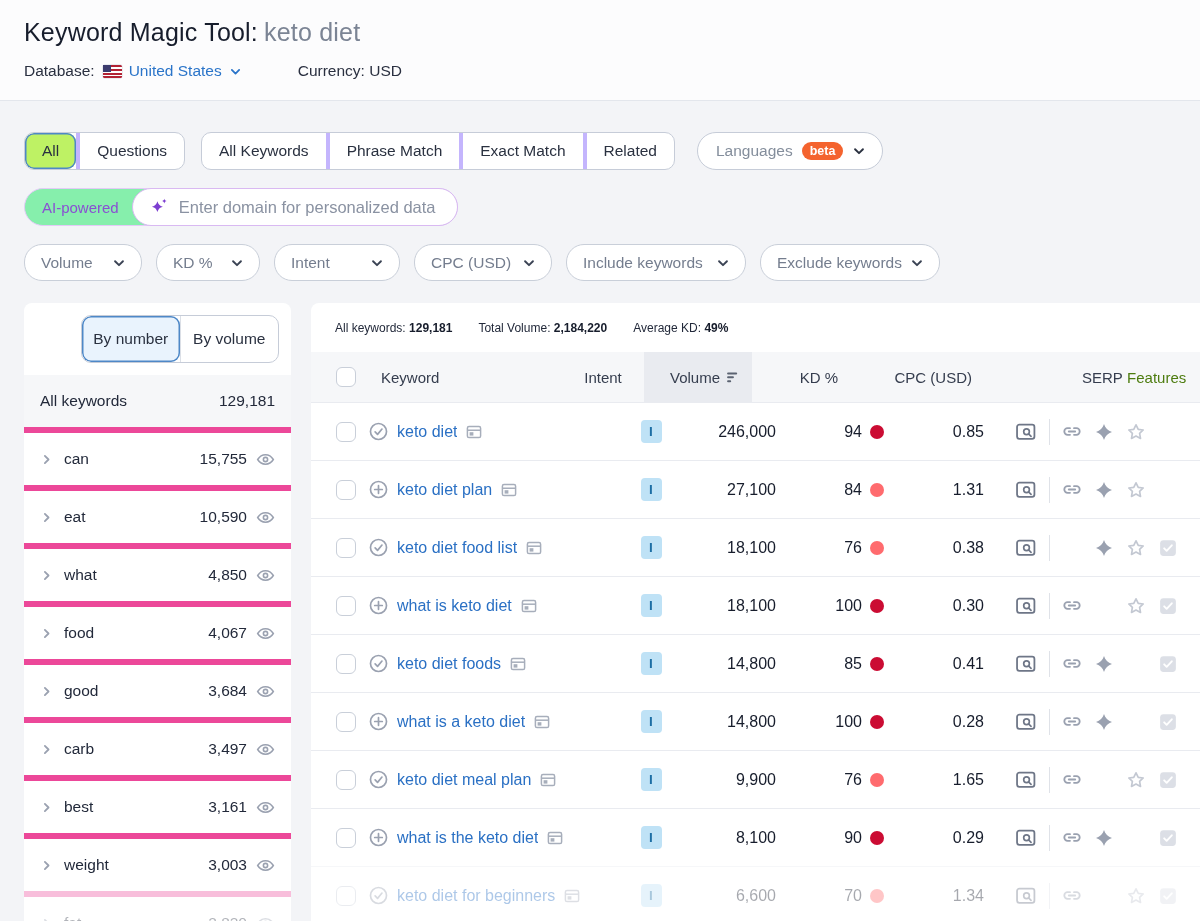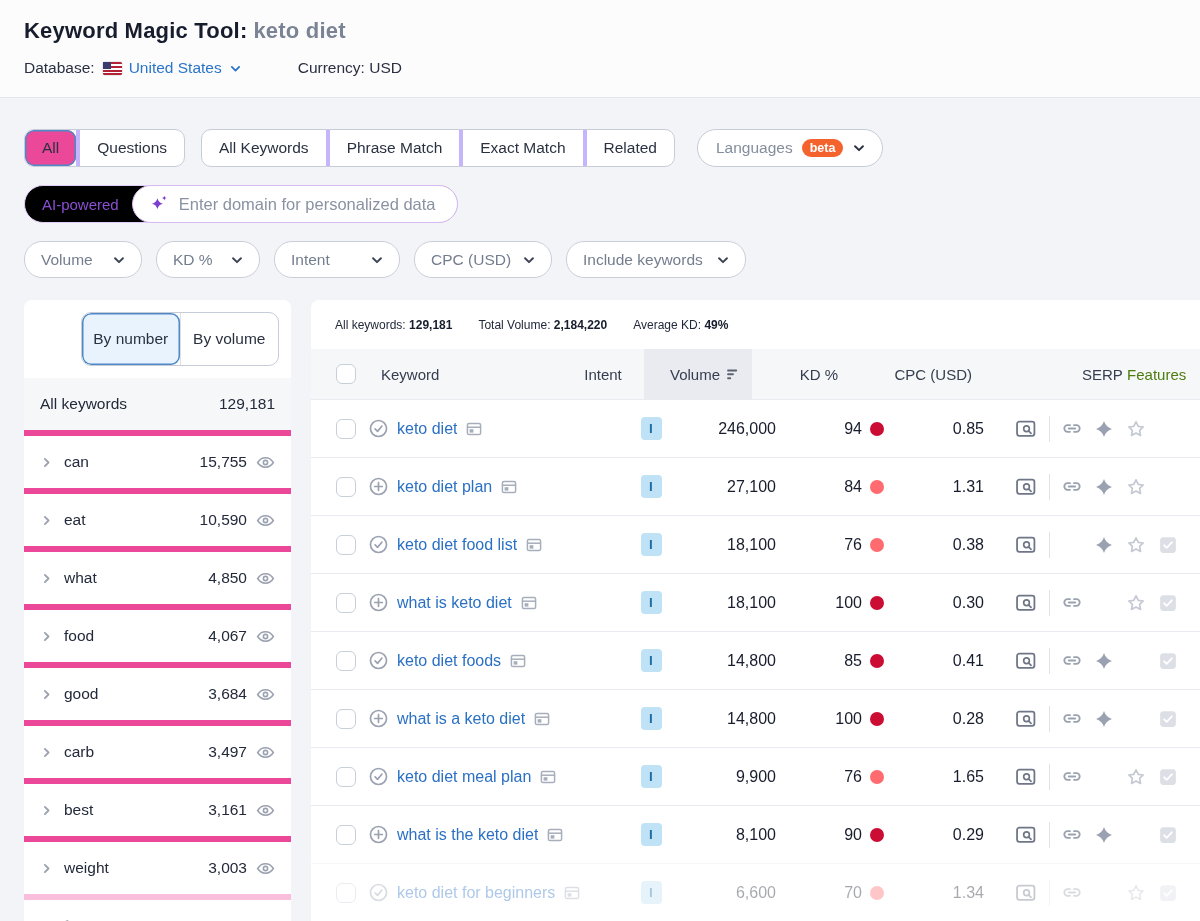--- a/index.html
+++ b/index.html
@@ -3,58 +3,58 @@
 <meta charset="utf-8">
 <style>
   * { box-sizing: border-box; margin: 0; padding: 0; }
   html,body { width:1200px; height:921px; overflow:hidden; }
   body {
     font-family: "Liberation Sans", "DejaVu Sans", sans-serif;
     background:#f3f4f7; color:#22293a;
   }
   
   .topbar { background:#fcfcfd; padding:18px 24px 20px; border-bottom:1px solid #e3e6ec; }
-  .page-title { font-size:22px; font-weight:bold; letter-spacing:.2px; color:#171d2c; }
+  .page-title { font-size:25px; font-weight:normal; letter-spacing:.2px; color:#171d2c; }
   .page-title .query { color:#7b8494; margin-left:6px; }
   .meta-row { display:flex; align-items:center; margin-top:15px; font-size:15.5px; color:#2a3040; }
   .db-link { display:inline-flex; align-items:center; gap:7px; margin-left:8px; color:#2a74c9; cursor:pointer; }
   .flag { width:19px; height:13px; border-radius:1.5px; position:relative; flex:0 0 auto;
           background:repeating-linear-gradient(#b22234 0 1.9px,#ffffff 1.9px 3.8px); box-shadow:0 0 0 .5px #d6dae2; }
   .flag::after { content:''; position:absolute; left:0; top:0; width:8.5px; height:7px; background:#3c3b6e; }
   .chev { display:inline-flex; }
   .currency { margin-left:56px; }
 
   
   .tabs-row { display:flex; align-items:center; gap:16px; margin:31px 24px 0; }
   .seg-group { display:inline-flex; background:#fff; border:1px solid #c6ccd8; border-radius:10px; height:38px; overflow:hidden; }
   .seg { display:flex; align-items:center; padding:0 17px; font-size:15.5px; color:#2a3140; cursor:pointer; border-left:4px solid #c4b5fd; white-space:nowrap; }
   .seg:first-child { border-left:none; }
-  .seg.selected { background:#ec4899; box-shadow:inset 0 0 0 1.5px #4e88c7; border-radius:9px; }
+  .seg.selected { background:#bef264; box-shadow:inset 0 0 0 1.5px #4e88c7; border-radius:9px; }
   .lang-btn { display:inline-flex; align-items:center; gap:9px; height:38px; background:#fff; border:1px solid #c6ccd8; border-radius:19px; padding:0 16px 0 18px; font-size:15.5px; color:#848e9c; cursor:pointer; margin-left:6px; }
   .beta-badge { background:#f4632e; color:#fff; font-size:12.5px; font-weight:bold; border-radius:10px; padding:2.5px 8px; line-height:1; }
 
   .ai-row { margin:18px 24px 0; }
-  .ai-pill { display:inline-flex; align-items:center; background:#000000; border:1px solid #e3cbf7; border-radius:20px; height:38px; }
+  .ai-pill { display:inline-flex; align-items:center; background:#86efac; border:1px solid #e3cbf7; border-radius:20px; height:38px; }
   .ai-label { padding:0 14px 0 17px; font-size:15px; color:#8a4fd3; }
   .ai-input-wrap { display:flex; align-items:center; gap:9px; background:#fff; border:1px solid #d9b9f2; border-radius:19px; height:38px; margin:-1px; padding:0 16px; width:326px; }
   .ai-input { border:none; outline:none; font-size:16.5px; color:#2a3040; width:100%; font-family:inherit; background:transparent; }
   .ai-input::placeholder { color:#8a92a2; }
 
   .filters-row { display:flex; gap:14px; margin:18px 24px 0; }
   .filter-btn { display:inline-flex; align-items:center; justify-content:space-between; height:37px; background:#fff; border:1px solid #c9cfd9; border-radius:18px; padding:0 15px 0 16px; font-size:15.5px; color:#747d8e; cursor:pointer; }
   .filter-btn .chev { color:#3b4354; }
   .f-volume{width:118px} .f-kd{width:104px} .f-intent{width:126px} .f-cpc{width:138px} .f-include{width:180px} .f-exclude{width:180px}
 
   
   .content { display:flex; gap:20px; margin:22px 0 0 24px; align-items:flex-start; }
 
   
   .sidebar-card { width:267px; background:#fff; border-radius:8px 8px 0 0; flex:0 0 auto; }
   .side-tabs-wrap { padding:12px 12px 12px; }
-  .side-tabs { display:flex; border:1px solid #c6ccd8; border-radius:10px; height:54px; overflow:hidden; background:#fff;margin-left:45px; }
+  .side-tabs { display:flex; border:1px solid #c6ccd8; border-radius:10px; height:48px; overflow:hidden; background:#fff;margin-left:45px; }
   .side-tab { flex:1; display:flex; align-items:center; justify-content:center; font-size:15.5px; color:#2a3140; cursor:pointer; border-left:1px solid #dbdfe6; }
   .side-tab:first-child { border-left:none; }
   .side-tab.selected { background:#e9f3fd; box-shadow:inset 0 0 0 1.5px #4e88c7; border-radius:9px; }
   .all-kw-row { display:flex; justify-content:space-between; align-items:center; background:#f6f7f9; padding:17px 16px; font-size:15.5px; color:#22293a; cursor:pointer; }
   .srow { display:flex; align-items:center; padding:0 16px; height:58px; border-top:6px solid #ec4899; cursor:pointer; }
   .srow .chev-r { color:#9aa1b0; display:inline-flex; margin-right:11px; }
   .g-label { font-size:15.5px; color:#22293a; }
   .g-count { margin-left:auto; font-size:15.5px; color:#22293a; }
   .g-eye { color:#9aa1b0; display:inline-flex; margin-left:9px; }
   .srow:last-child { opacity:.35; }
@@ -179,20 +179,28 @@
   <div class="filter-btn f-cpc">
       <span>CPC (USD)</span>
       <span class="chev">
         <svg viewBox="0 0 16 16" width="14" height="14">
           <path d="M3.5 6l4.5 4.5L12.5 6" fill="none" stroke="currentColor" stroke-width="2.2" stroke-linecap="round" stroke-linejoin="round"></path>
         </svg>
       </span>
     </div>
   <div class="filter-btn f-include">
       <span>Include keywords</span>
+      <span class="chev">
+        <svg viewBox="0 0 16 16" width="14" height="14">
+          <path d="M3.5 6l4.5 4.5L12.5 6" fill="none" stroke="currentColor" stroke-width="2.2" stroke-linecap="round" stroke-linejoin="round"></path>
+        </svg>
+      </span>
+    </div>
+  <div class="filter-btn f-exclude">
+      <span>Exclude keywords</span>
       <span class="chev">
         <svg viewBox="0 0 16 16" width="14" height="14">
           <path d="M3.5 6l4.5 4.5L12.5 6" fill="none" stroke="currentColor" stroke-width="2.2" stroke-linecap="round" stroke-linejoin="round"></path>
         </svg>
       </span>
     </div>
 </div>
 
 <div class="content">
 

